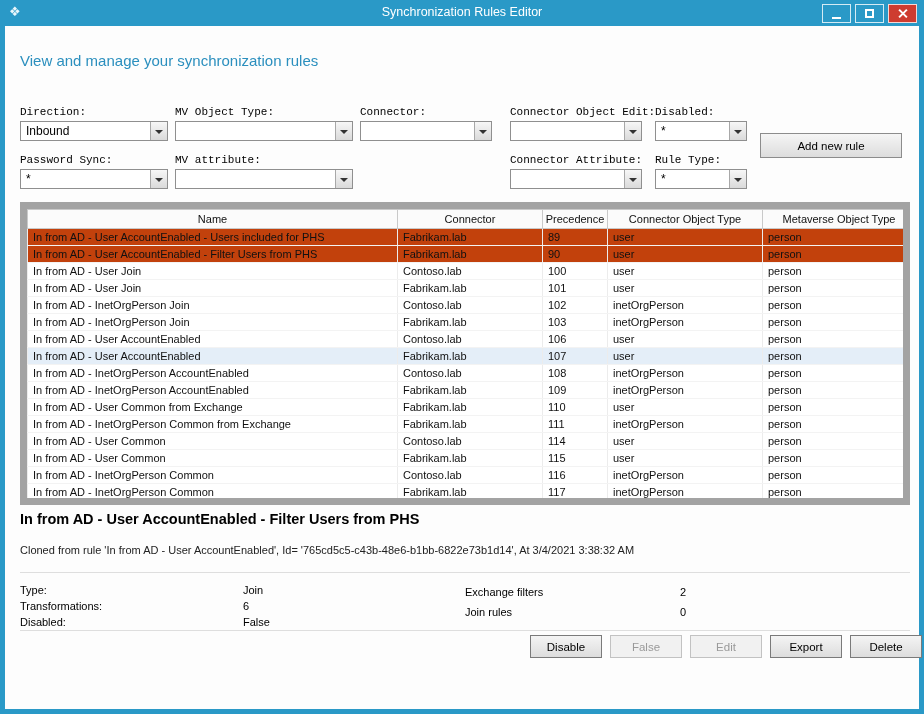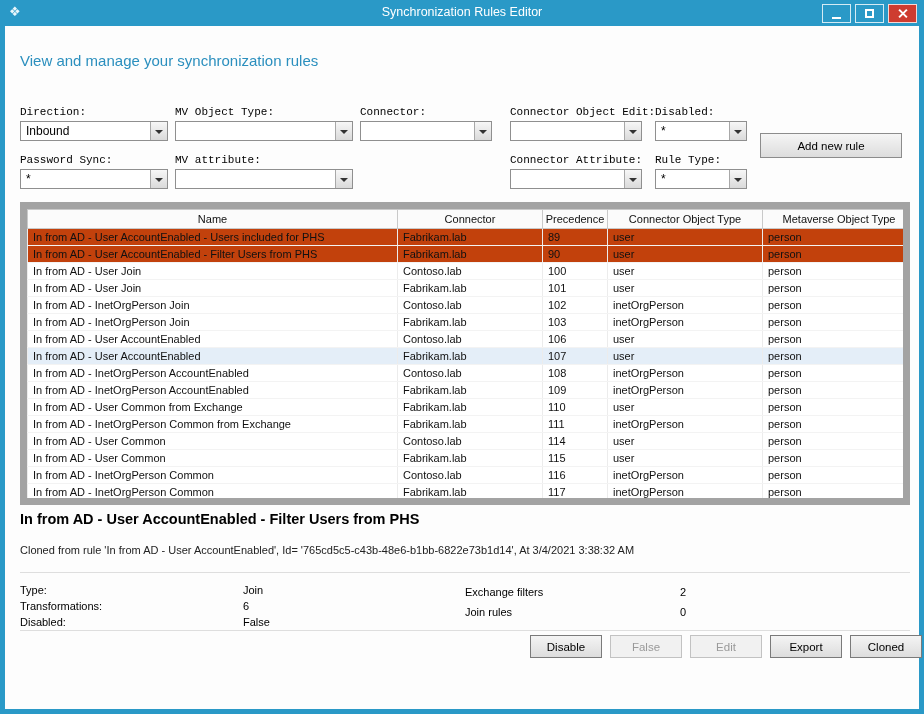--- a/index.html
+++ b/index.html
@@ -302,16 +302,16 @@
     <div class="field-label" style="left:460px;top:580px">Join rules</div>
     <div class="field-value" style="left:675px;top:580px">0</div>
 
     <div class="hr" style="top:604px"></div>
 
     <div class="actions">
         <button class="act-btn">Disable</button>
         <button class="act-btn disabled">False</button>
         <button class="act-btn disabled">Edit</button>
         <button class="act-btn">Export</button>
-        <button class="act-btn">Cloned</button>
+        <button class="act-btn">Delete</button>
       </div>
   </div>
 </div>
 
 </body></html>

